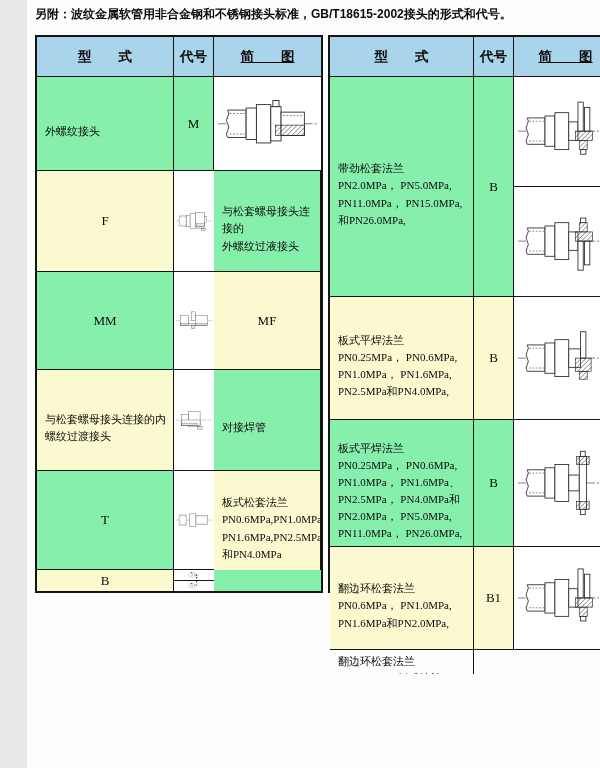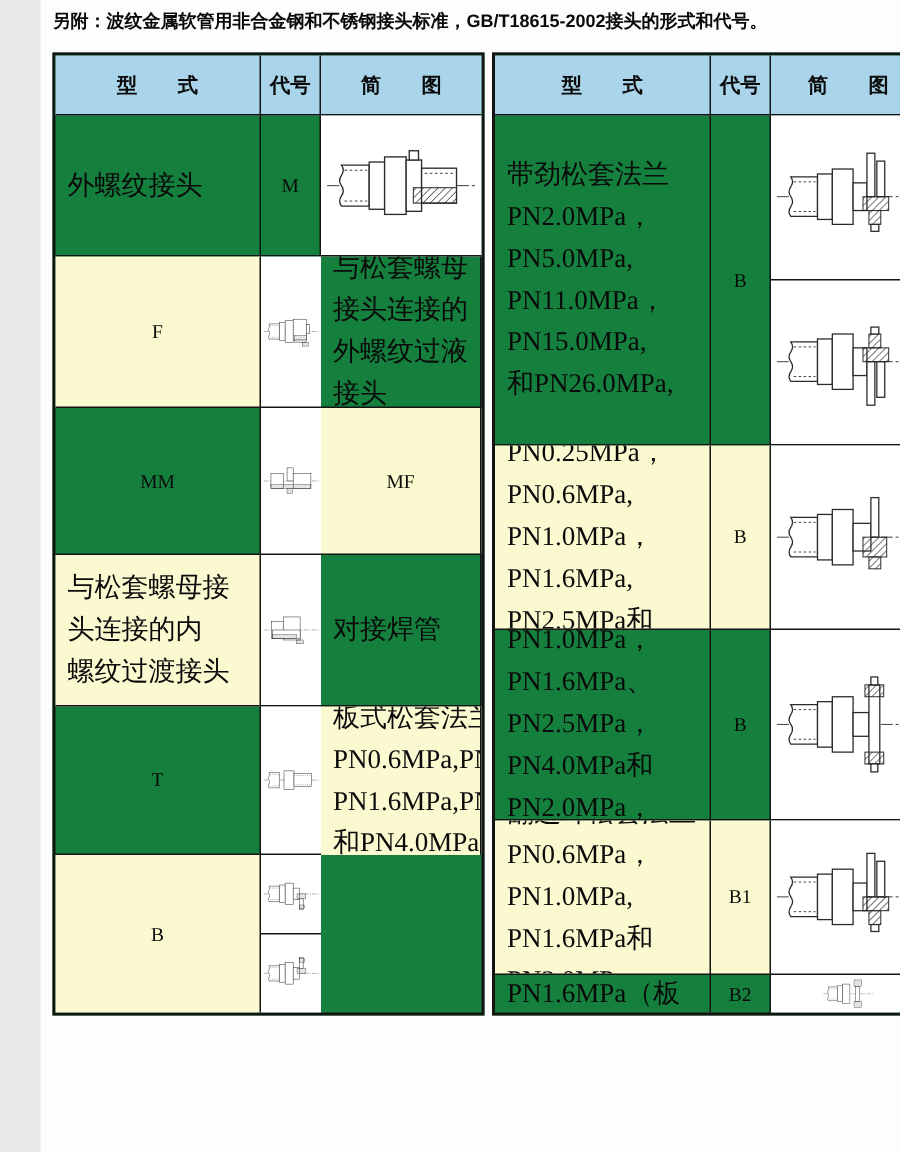--- a/index.html
+++ b/index.html
@@ -7,46 +7,46 @@
   .page {
     position: relative; width: 600px; height: 768px;
     background: #fdfdfd; overflow: hidden; color: #111; margin-left: 27px;
   }
   .intro {
     position: absolute; top: 6px; left: 8px; width: 590px;
     font-family: "Liberation Sans", "DejaVu Sans", sans-serif;
     font-weight: bold; font-size: 12px; white-space: nowrap; color: #0a0a0a;
   }
   .tbl {
-    position: absolute; top: 35px; height: 642px;
-    border: 2px solid #141414; display: grid; background: #15803d;
+    position: absolute; top: 35px; height: 558px;
+    border: 2px solid #141414; display: grid; background: #86efac;
   }
   .tbl-left {
     left: 8px; width: 288px;
     grid-template-columns: 137px 40px minmax(0,1fr);
     grid-template-rows: 40px 94px 101px 98px 101px 99px minmax(0,1fr);
   }
   .tbl-right {
     left: 301px; width: 291px;
     grid-template-columns: 144px 40px minmax(0,1fr);
     grid-template-rows: 40px 220px 123px 127px 103px minmax(0,1fr);
   }
   .cell {
     border-right: 1px solid #141414; border-bottom: 1px solid #141414;
     min-width: 0; min-height: 0; overflow: hidden;
   }
-  .cell.nr { border-right: none; }
+  .cell.nr { border-right: none; text-decoration: underline; }
   .cell.nb { border-bottom: none; }
   .hd {
     background: #a9d4e9; display: flex; align-items: center; justify-content: center;
     font-weight: bold; font-size: 13.5px; color: #0a0a0a;
   }
   .type {
-    display: flex; align-items: center; padding: 4px 4px 4px 8px;
-    font-size: 18px; line-height: 1.55; white-space: pre-line; color: #0a0a0a;
+    display: flex; align-items: center; padding: 20px 4px 4px 8px;
+    font-size: 11px; line-height: 1.55; white-space: pre-line; color: #0a0a0a;
   }
   .code {
     display: flex; align-items: center; justify-content: center;
     font-size: 13px; color: #0a0a0a;
   }
   .yellow { background: #fbf9d0; }
   .diag { display: flex; flex-direction: column; background: #fff; }
   .diagram {
     flex: 1; display: flex; align-items: center; justify-content: center; min-height: 0;
   }

